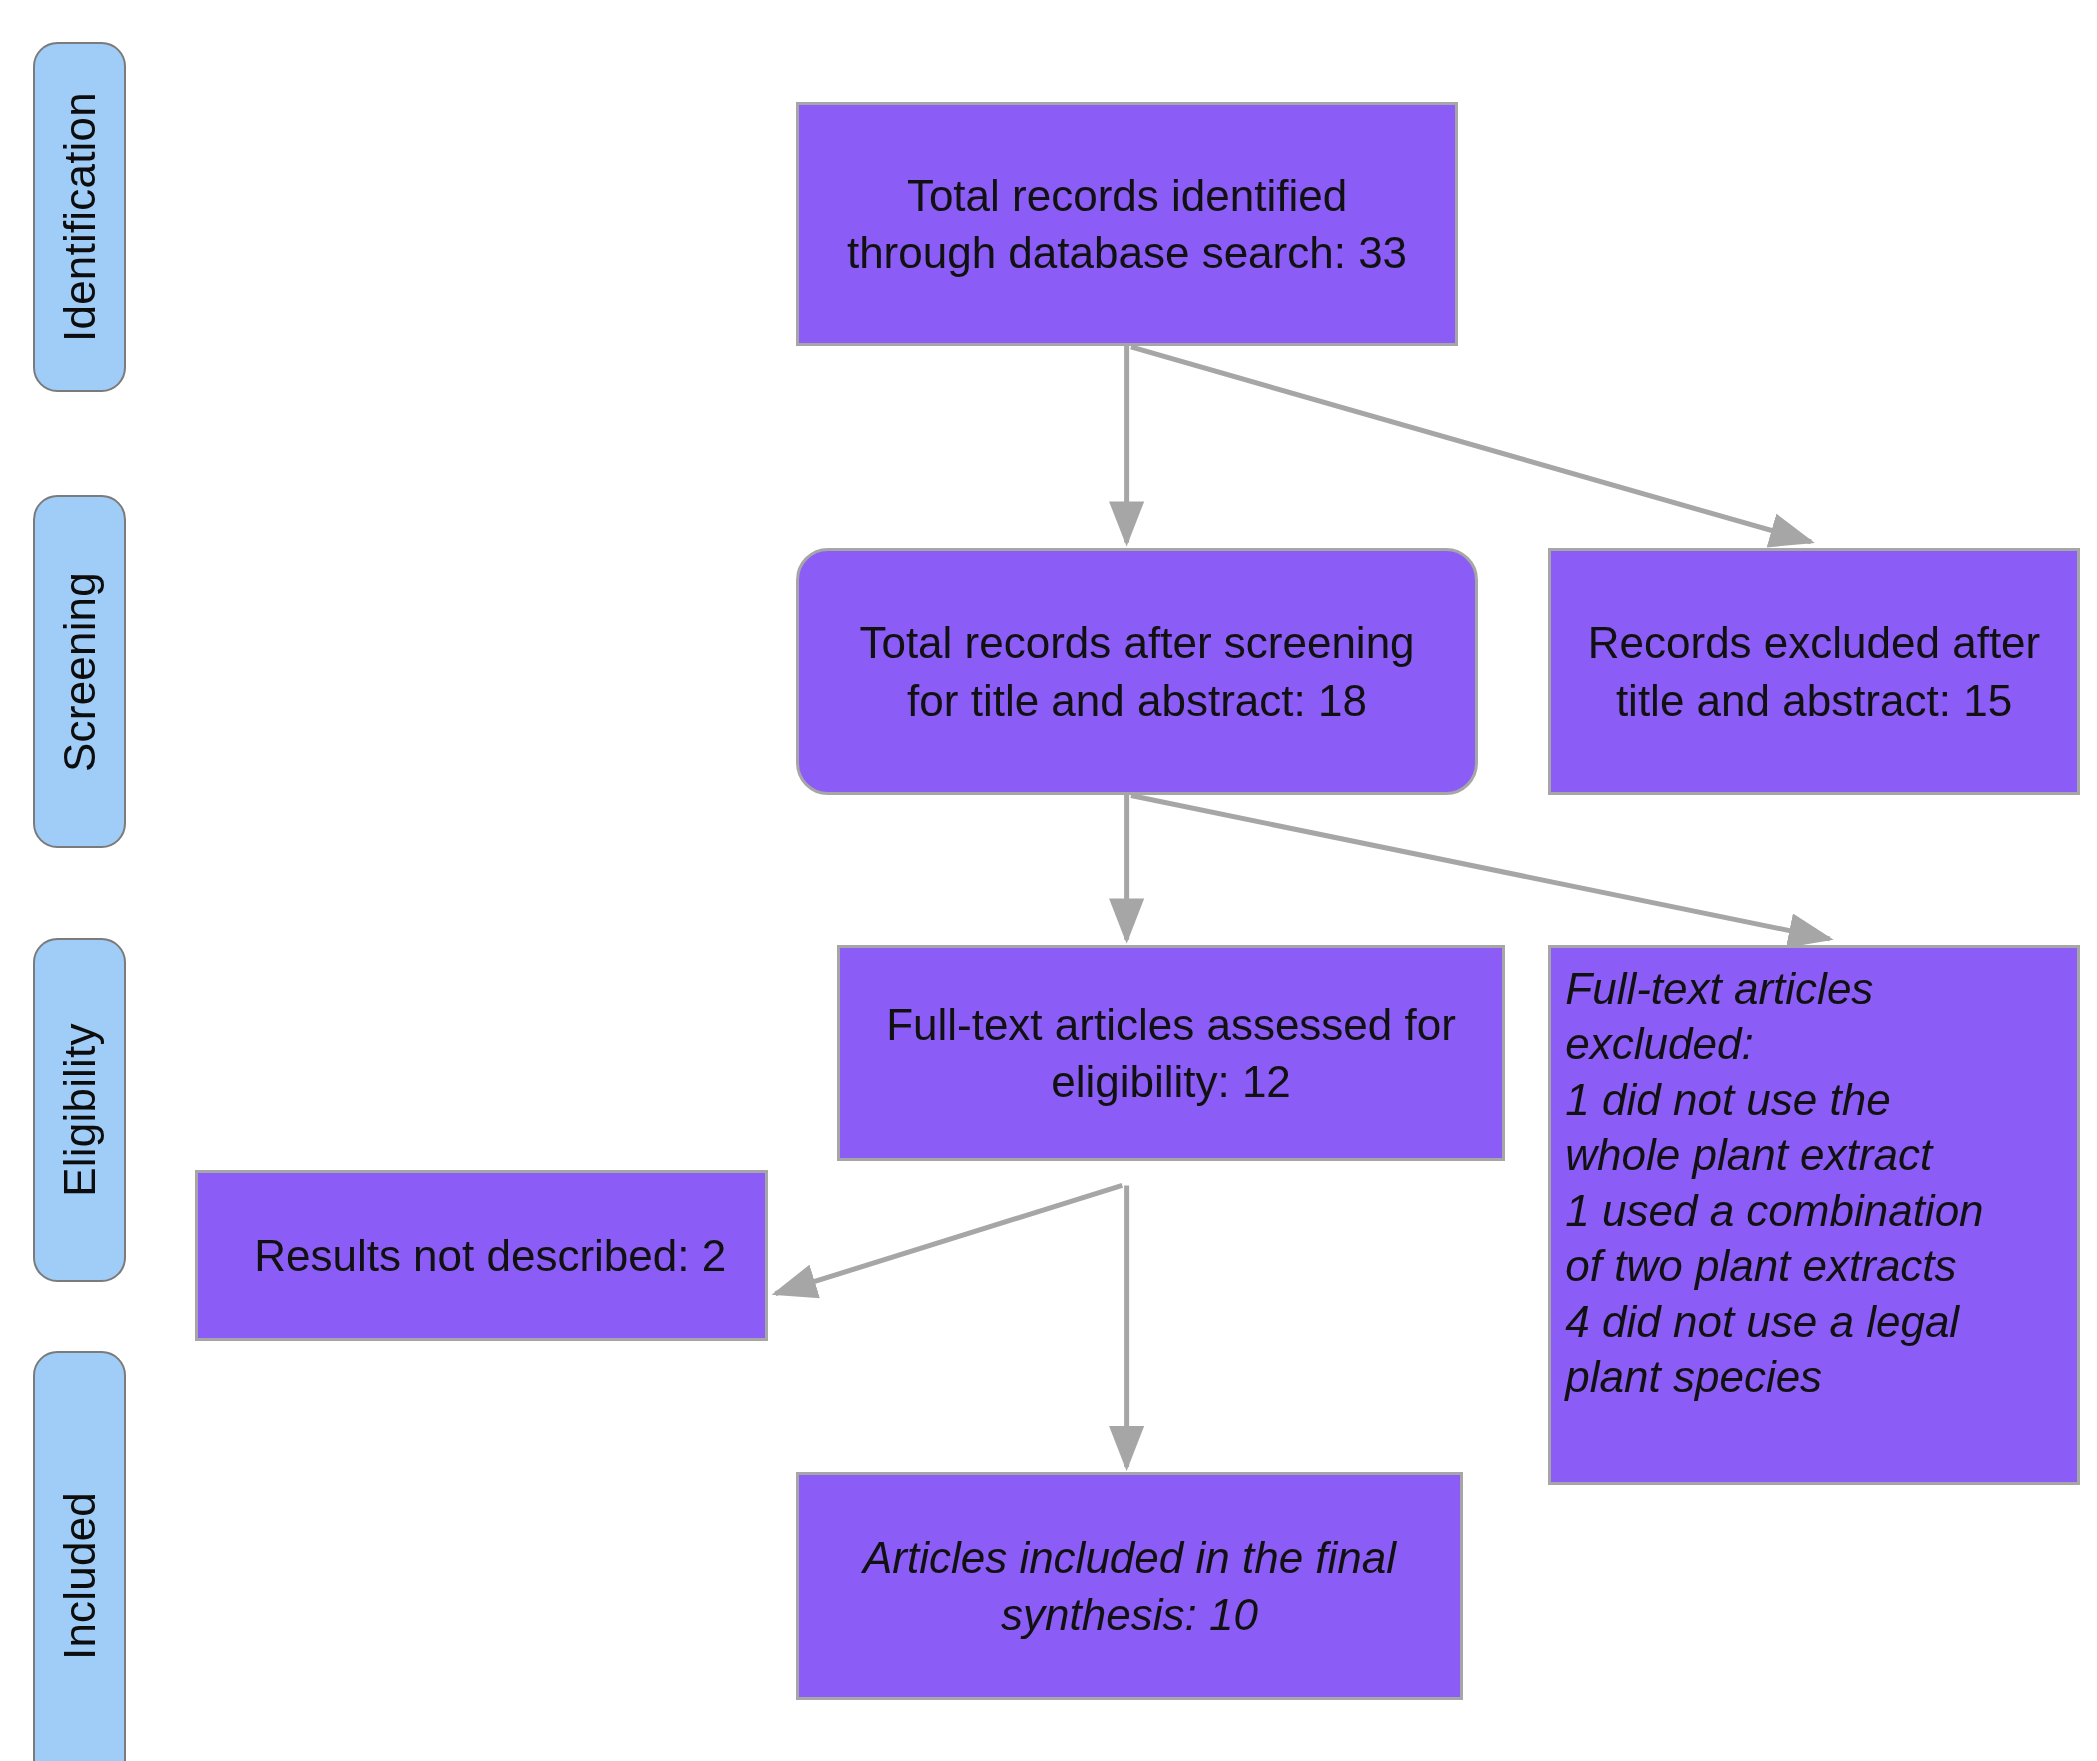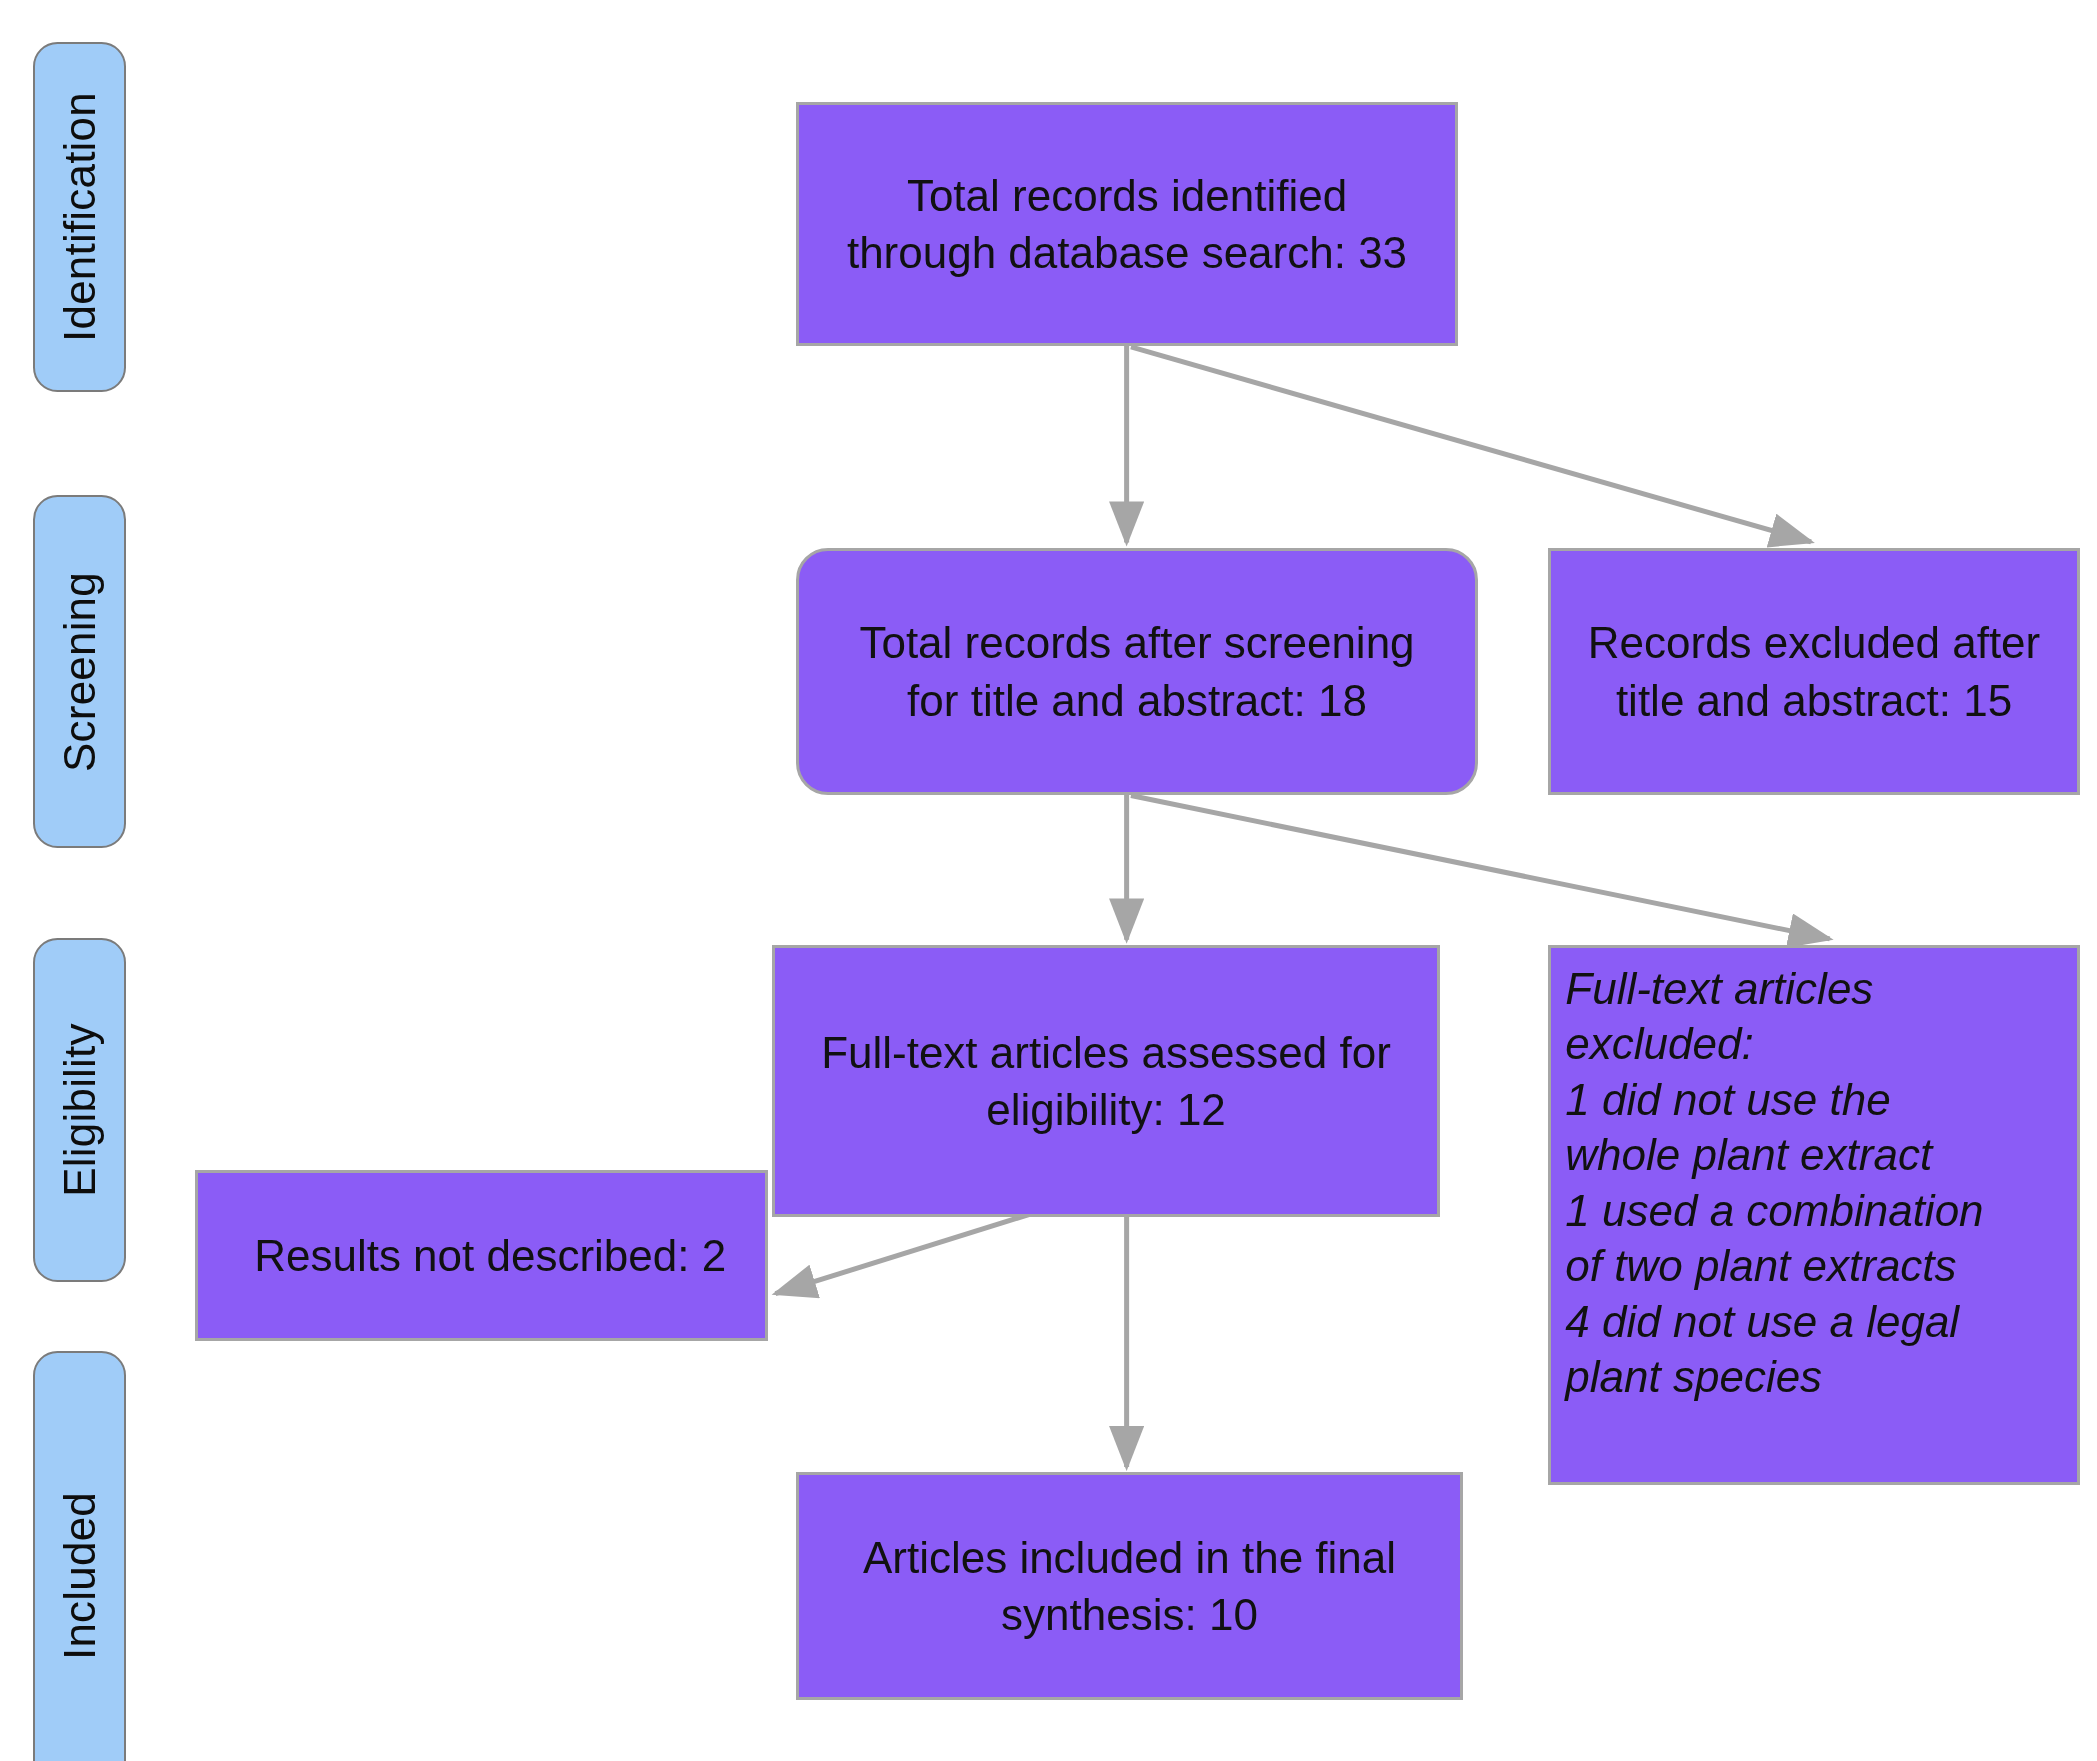--- a/index.html
+++ b/index.html
@@ -69,24 +69,24 @@
     font-style: italic;
   }
   .flow-box.align-left .box-text {
     text-align: left;
     line-height: 1.26;
   }
 
   #box-identified      { left: 796px; top: 102px;  width: 662px;  height: 244px; }
   #box-after-screening { left: 796px; top: 548px;  width: 682px;  height: 247px; border-radius: 32px; }
   #box-excluded-ta     { left: 1548px; top: 548px;  width: 532px;  height: 247px; }
-  #box-fulltext-assess { left: 772px; top: 945px; width: 668px;  height: 272px; }
+  #box-fulltext-assess { left: 837px; top: 945px; width: 668px;  height: 216px; }
   #box-fulltext-excl   { left: 1548px; top: 945px; width: 532px;  height: 540px; }
   #box-results-not-described { left: 195px; top: 1170px; width: 573px; height: 171px; padding-left: 36px; }
-  #box-included-final  { left: 796px; top: 1472px; width: 667px;  height: 228px; }
+  #box-included-final  { left: 796px; top: 1472px; width: 667px;  height: 228px; font-style: italic; }
 
   
   #connectors {
     position: absolute;
     left: 0;
     top: 0;
     width: 2097px;
     height: 1761px;
     pointer-events: none;
   }

